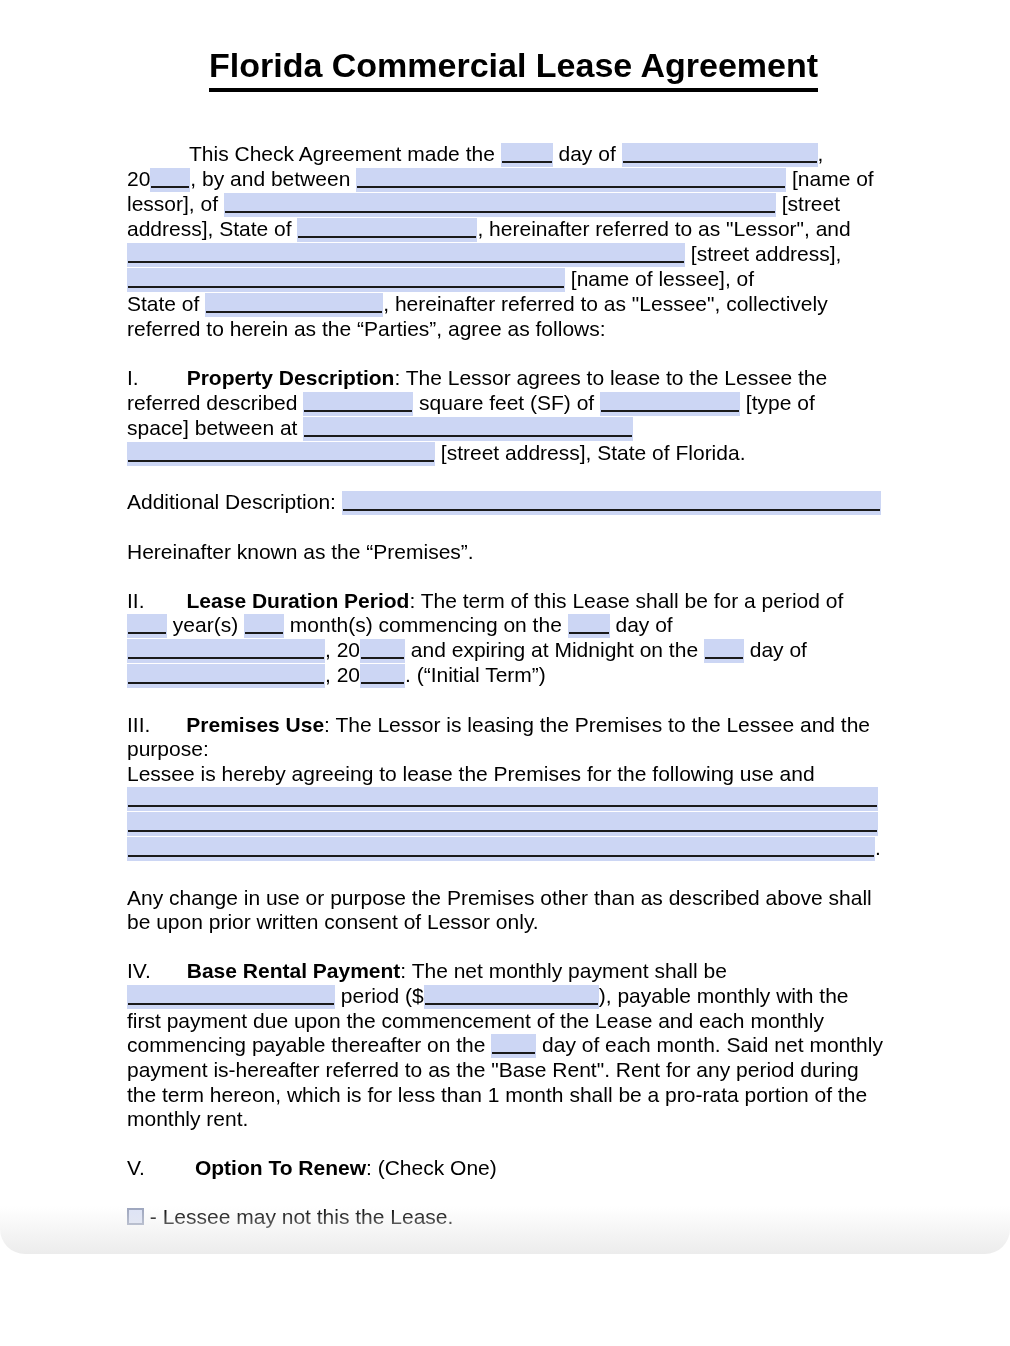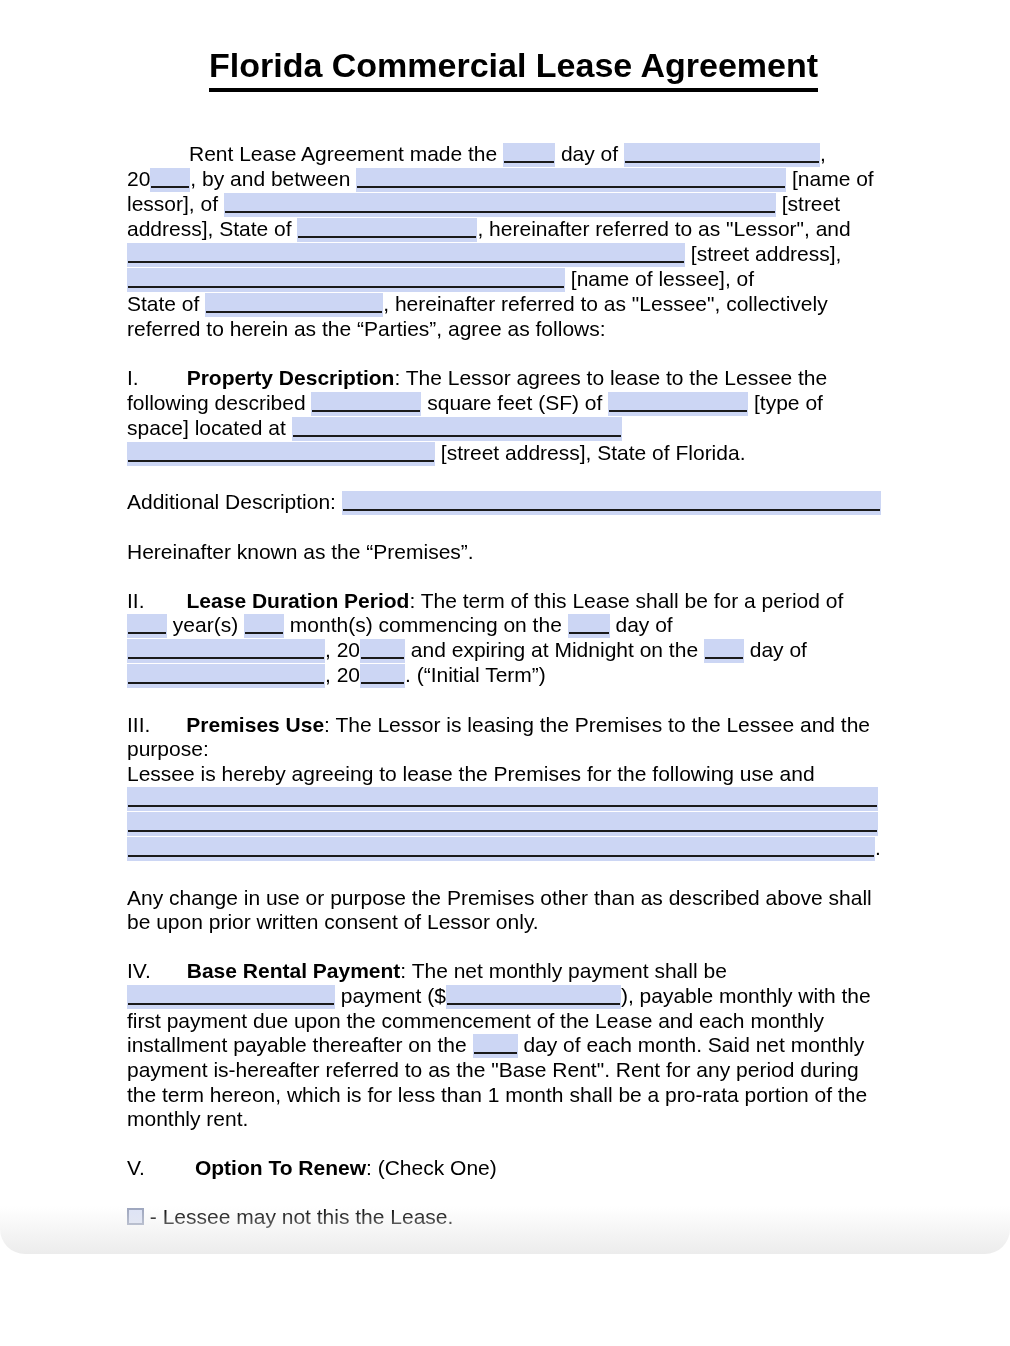--- a/index.html
+++ b/index.html
@@ -70,33 +70,33 @@
 </head>
 <body>
 
 <div class="page">
   <div class="content">
     <div class="title-wrap">
       <span class="title">Florida Commercial Lease Agreement</span>
     </div>
     <div>
         <div class="block">
-          <div class="line"><span class="tab" style="width: 62px;"></span><span>Rent Lease Agreement made the </span><span class="blank" style="width: 52px;"></span><span> day of </span><span class="blank" style="width: 196px;"></span><span>,</span></div>
+          <div class="line"><span class="tab" style="width: 62px;"></span><span>This Check Agreement made the </span><span class="blank" style="width: 52px;"></span><span> day of </span><span class="blank" style="width: 196px;"></span><span>,</span></div>
           <div class="line"><span>20</span><span class="blank" style="width: 40px;"></span><span>, by and between </span><span class="blank" style="width: 430px;"></span><span> [name of</span></div>
           <div class="line"><span>lessor], of </span><span class="blank" style="width: 552px;"></span><span> [street</span></div>
           <div class="line"><span>address], State of </span><span class="blank" style="width: 180px;"></span><span>, hereinafter referred to as "Lessor", and</span></div>
           <div class="line"><span class="blank" style="width: 558px;"></span><span> [street address],</span></div>
           <div class="line"><span class="blank" style="width: 438px;"></span><span> [name of lessee], of</span></div>
           <div class="line"><span>State of </span><span class="blank" style="width: 178px;"></span><span>, hereinafter referred to as "Lessee", collectively</span></div>
           <div class="line"><span>referred to herein as the “Parties”, agree as follows:</span></div>
         </div>
         <div class="block">
           <div class="line"><span>I.</span><span class="tab" style="width: 48px;"></span><span class="b">Property Description</span><span>: The Lessor agrees to lease to the Lessee the</span></div>
-          <div class="line"><span>following described </span><span class="blank" style="width: 110px;"></span><span> square feet (SF) of </span><span class="blank" style="width: 140px;"></span><span> [type of</span></div>
-          <div class="line"><span>space] located at </span><span class="blank" style="width: 330px;"></span></div>
+          <div class="line"><span>referred described </span><span class="blank" style="width: 110px;"></span><span> square feet (SF) of </span><span class="blank" style="width: 140px;"></span><span> [type of</span></div>
+          <div class="line"><span>space] between at </span><span class="blank" style="width: 330px;"></span></div>
           <div class="line"><span class="blank" style="width: 308px;"></span><span> [street address], State of Florida.</span></div>
         </div>
         <div class="block">
           <div class="line"><span>Additional Description: </span><span class="blank" style="width: 539px;"></span></div>
         </div>
         <div class="block">
           <div class="line"><span>Hereinafter known as the “Premises”.</span></div>
         </div>
         <div class="block">
           <div class="line"><span>II.</span><span class="tab" style="width: 42px;"></span><span class="b">Lease Duration Period</span><span>: The term of this Lease shall be for a period of</span></div>
@@ -111,23 +111,23 @@
           <div class="line"><span class="blank" style="width: 751px;"></span></div>
           <div class="line"><span class="blank" style="width: 751px;"></span></div>
           <div class="line"><span class="blank" style="width: 748px;"></span><span>.</span></div>
         </div>
         <div class="block">
           <div class="line"><span>Any change in use or purpose the Premises other than as described above shall</span></div>
           <div class="line"><span>be upon prior written consent of Lessor only.</span></div>
         </div>
         <div class="block">
           <div class="line"><span>IV.</span><span class="tab" style="width: 36px;"></span><span class="b">Base Rental Payment</span><span>: The net monthly payment shall be</span></div>
-          <div class="line"><span class="blank" style="width: 208px;"></span><span> payment ($</span><span class="blank" style="width: 175px;"></span><span>), payable monthly with the</span></div>
+          <div class="line"><span class="blank" style="width: 208px;"></span><span> period ($</span><span class="blank" style="width: 175px;"></span><span>), payable monthly with the</span></div>
           <div class="line"><span>first payment due upon the commencement of the Lease and each monthly</span></div>
-          <div class="line"><span>installment payable thereafter on the </span><span class="blank" style="width: 45px;"></span><span> day of each month. Said net monthly</span></div>
+          <div class="line"><span>commencing payable thereafter on the </span><span class="blank" style="width: 45px;"></span><span> day of each month. Said net monthly</span></div>
           <div class="line"><span>payment is-hereafter referred to as the "Base Rent". Rent for any period during</span></div>
           <div class="line"><span>the term hereon, which is for less than 1 month shall be a pro-rata portion of the</span></div>
           <div class="line"><span>monthly rent.</span></div>
         </div>
         <div class="block">
           <div class="line"><span>V.</span><span class="tab" style="width: 50px;"></span><span class="b">Option To Renew</span><span>: (Check One)</span></div>
         </div>
         <div class="block">
           <div class="line"><span class="checkbox"></span><span> - Lessee may not this the Lease.</span></div>
         </div>

